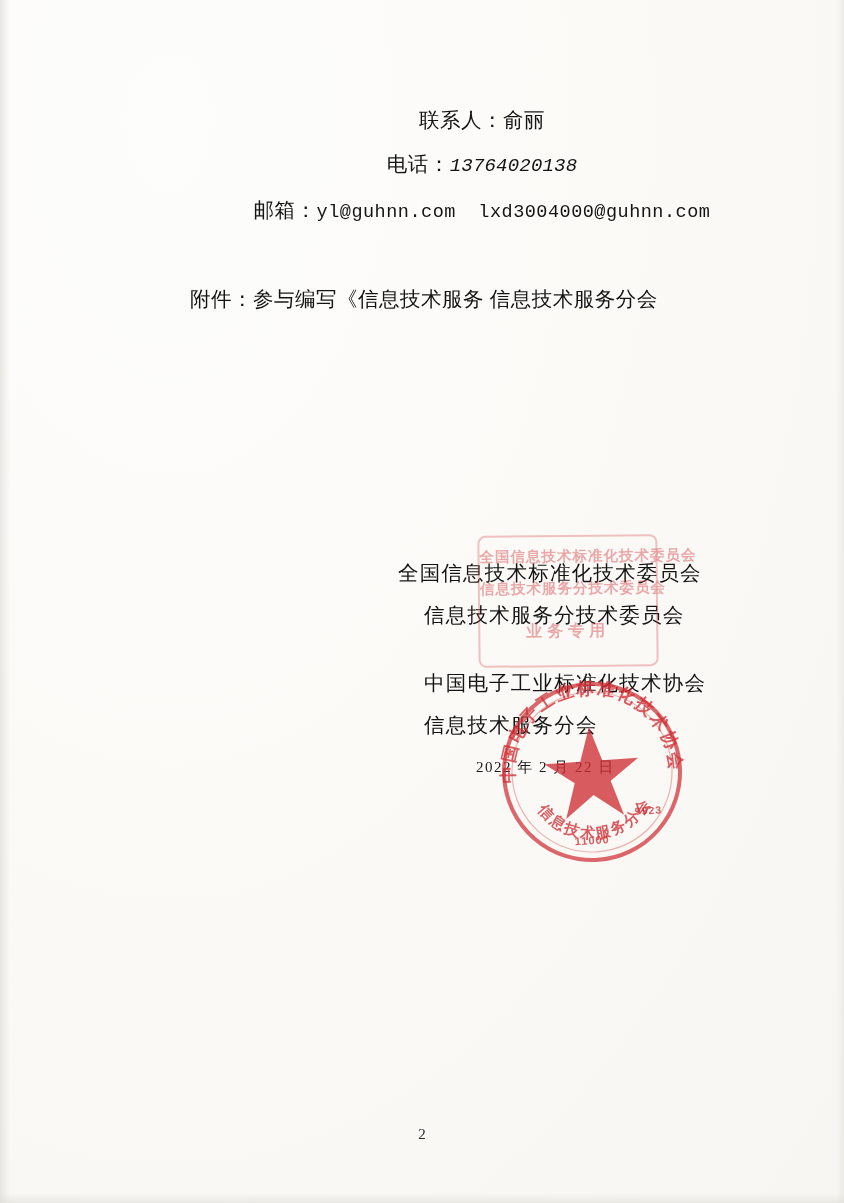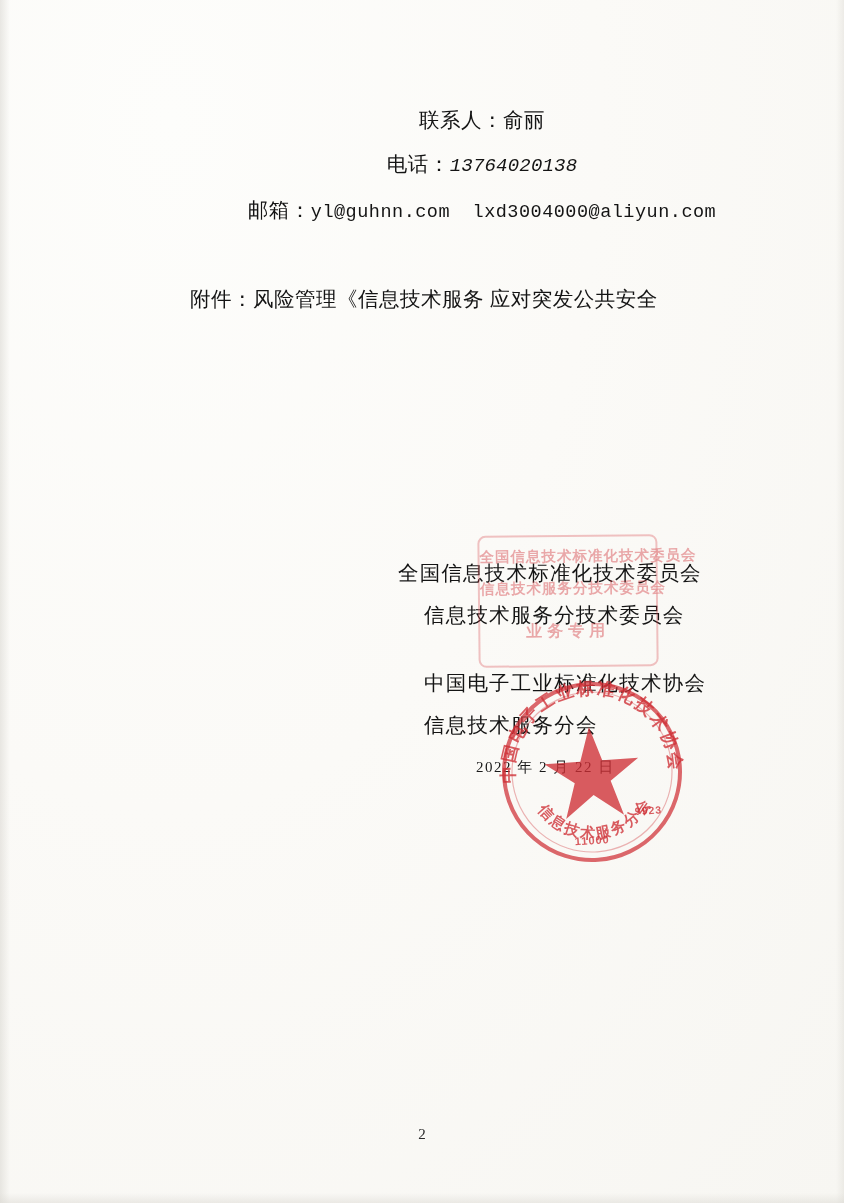--- a/index.html
+++ b/index.html
@@ -172,25 +172,25 @@
 <div class="page"></div>
 <div class="page-edge-left"></div>
 <div class="page-edge-right"></div>
 <div class="page-edge-bottom"></div>
 
 <div class="content">
 
   <div class="block-contact">
     <div class="line">联系人：俞丽</div>
     <div class="line"><span>电话：</span><span class="mono">13764020138</span></div>
-    <div class="line"><span>邮箱：</span><span class="mono-tight">yl@guhnn.com</span><span>    </span><span class="mono-tight">lxd3004000@aliyun.com</span></div>
+    <div class="line"><span>邮箱：</span><span class="mono-tight">yl@guhnn.com</span><span>    </span><span class="mono-tight">lxd3004000@guhnn.com</span></div>
   </div>
 
   <div class="block-attachment">
-    <div class="line">附件：风险管理《信息技术服务 应对突发公共安全</div>
+    <div class="line">附件：参与编写《信息技术服务 信息技术服务分会</div>
   </div>
 
   <div class="block-signature">
     <div class="sig-line">全国信息技术标准化技术委员会</div>
     <div class="sig-line indent1">信息技术服务分技术委员会</div>
     <div class="sig-gap"></div>
     <div class="sig-line indent1">中国电子工业标准化技术协会</div>
     <div class="sig-line indent2">信息技术服务分会</div>
     <div class="sig-date">2022 年 2 月 22 日</div>
   </div>

